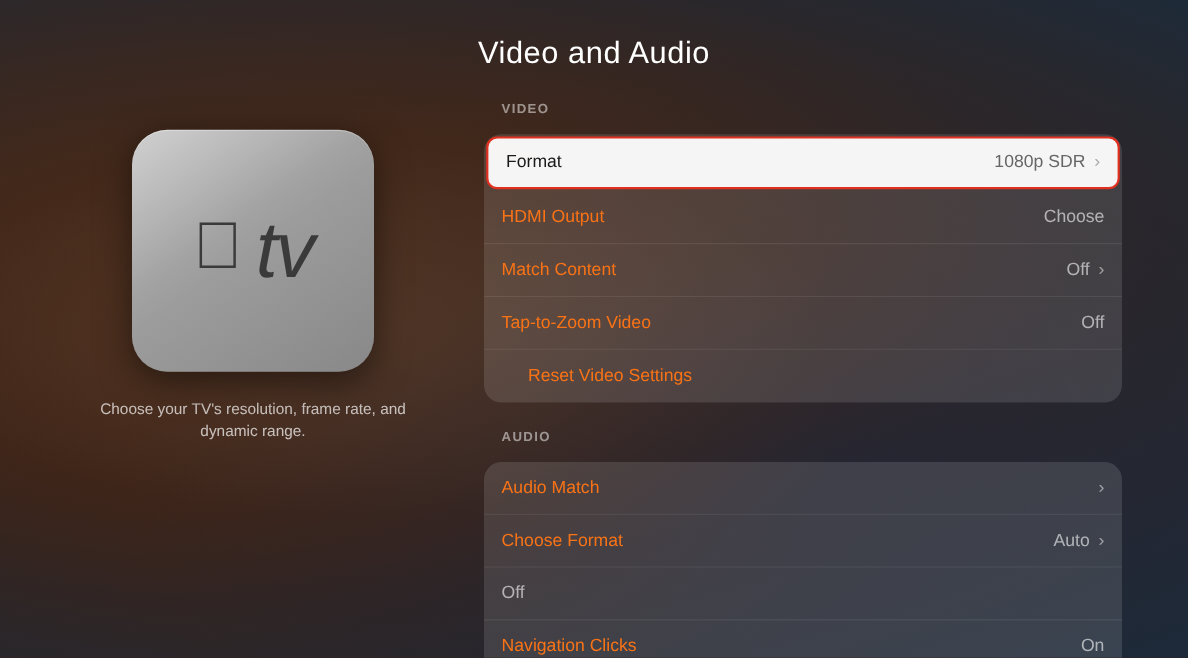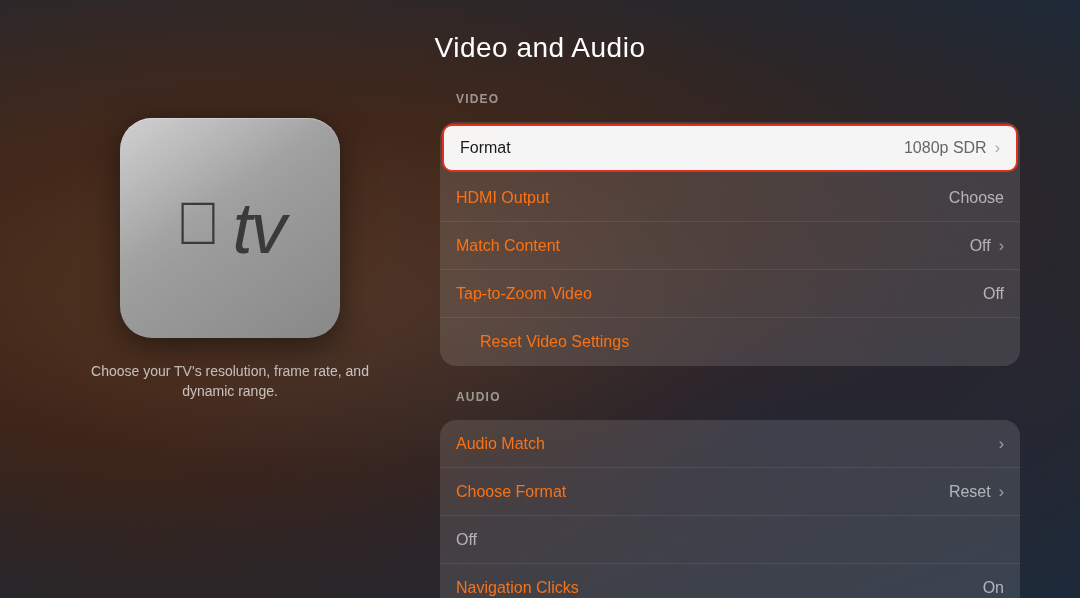--- a/index.html
+++ b/index.html
@@ -276,21 +276,21 @@
         <div class="settings-row">
           <span class="row-label">Audio Match</span>
           <div class="row-right">
             <span class="chevron">›</span>
           </div>
         </div>
 
         <div class="settings-row">
           <span class="row-label">Choose Format</span>
           <div class="row-right">
-            <span class="row-value">Reset</span>
+            <span class="row-value">Auto</span>
             <span class="chevron">›</span>
           </div>
         </div>
 
         <div class="settings-row">
           <div class="row-right">
             <span class="row-value">Off</span>
           </div>
         </div>
 

